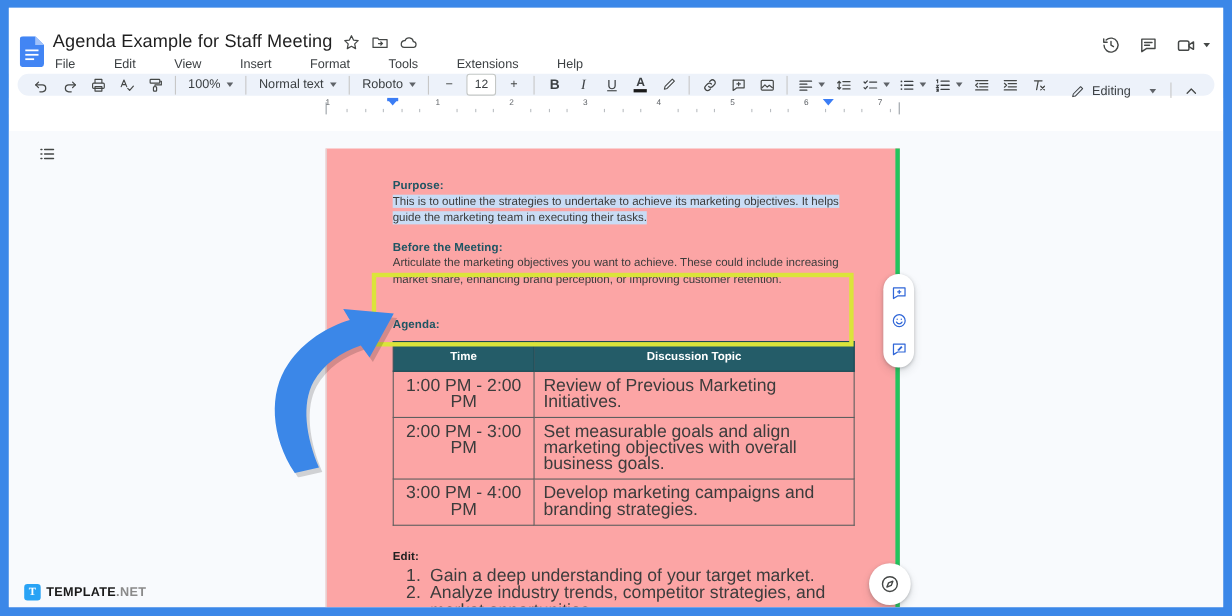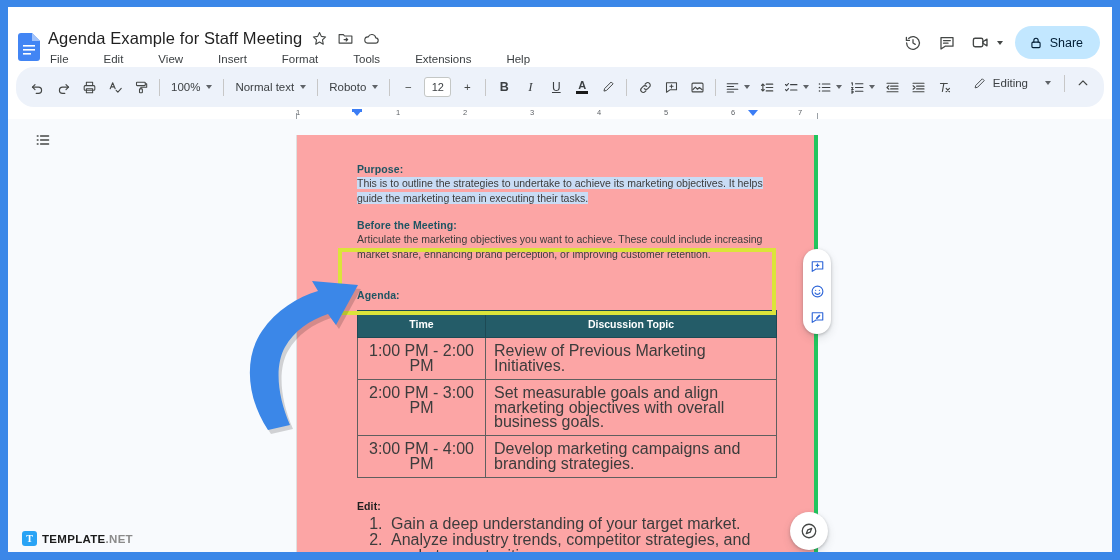--- a/index.html
+++ b/index.html
@@ -74,21 +74,21 @@
     display: flex; align-items: center; gap: 7px;
     background: #c2e7ff; color: #001d35;
     border-radius: 18px; height: 33px;
     padding: 0 17px 0 14px; font-size: 12.5px;
     margin-left: 8px; cursor: pointer;
   }
 
   
   #toolbar {
     position: relative;
-    height: 40px; margin: 0 8px;
+    height: 20px; margin: 0 8px;
     background: #edf2fa; border-radius: 18px;
     display: flex; align-items: center;
     padding: 0 8px;
   }
   .tb {
     height: 24px; min-width: 24px;
     display: flex; align-items: center; justify-content: center;
     border-radius: 4px; color: #444746; margin: 0 1px;
     font-size: 11.5px; cursor: default;
   }
@@ -339,27 +339,20 @@
         </svg>
       </div>
       <div id="cam-group">
         <div class="hdr-btn">
           <svg width="19" height="19" viewBox="0 0 24 24" fill="none" stroke="currentColor" stroke-width="1.7">
             <rect x="3" y="6.6" width="12" height="10.8" rx="2.2" stroke-linejoin="round"></rect>
             <path d="M15 11l5.2-3.2v8.4L15 13z" stroke-linejoin="round"></path>
           </svg>
         </div>
         <span class="caret-sm"></span>
-      </div>
-      <div id="share-btn">
-        <svg width="14" height="14" viewBox="0 0 24 24" fill="none" stroke="#001d35" stroke-width="1.9">
-          <rect x="5" y="10.5" width="14" height="9.5" rx="1.8" stroke-linejoin="round"></rect>
-          <path d="M8.3 10.5V7.6a3.7 3.7 0 0 1 7.4 0v2.9" stroke-linecap="round"></path>
-        </svg>
-        <span>Share</span>
       </div>
     </div>
   </div>
 
   <div id="toolbar">
 
     <div class="tb">
       <svg width="15" height="15" viewBox="0 0 24 24" fill="none" stroke="currentColor" stroke-width="1.9" stroke-linecap="round" stroke-linejoin="round">
         <path d="M8 7.5L4 11.5l4 4"></path>
             <path d="M4 11.5h9.5a5 5 0 0 1 0 10H10"></path>

